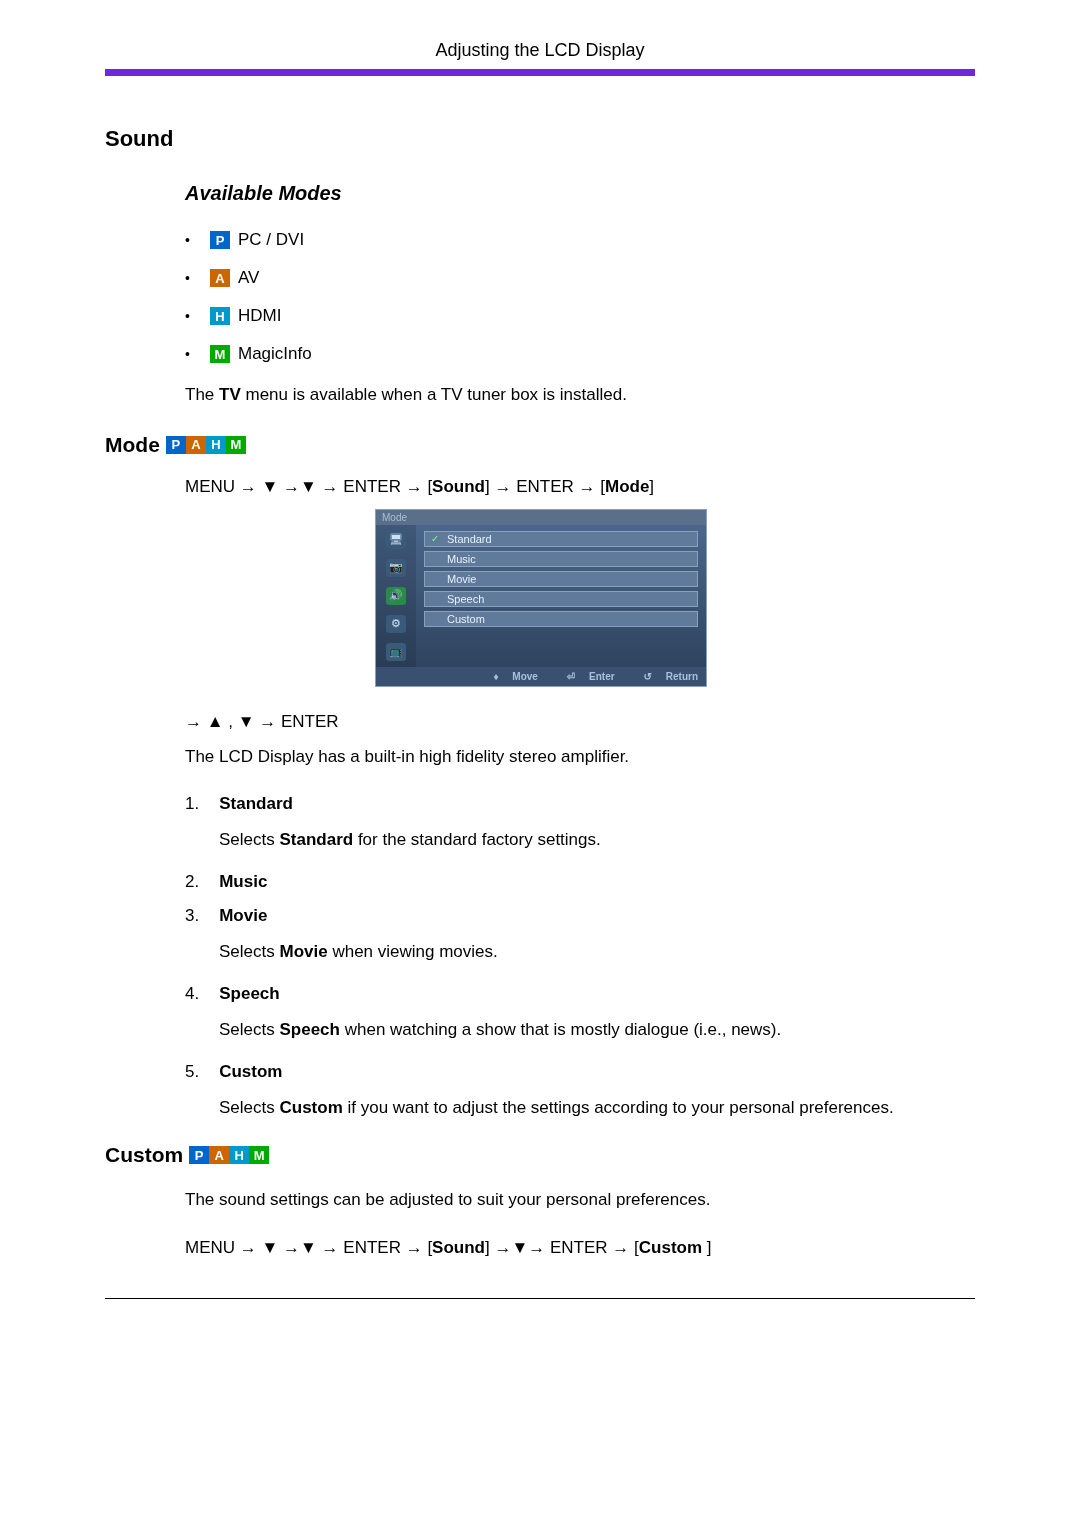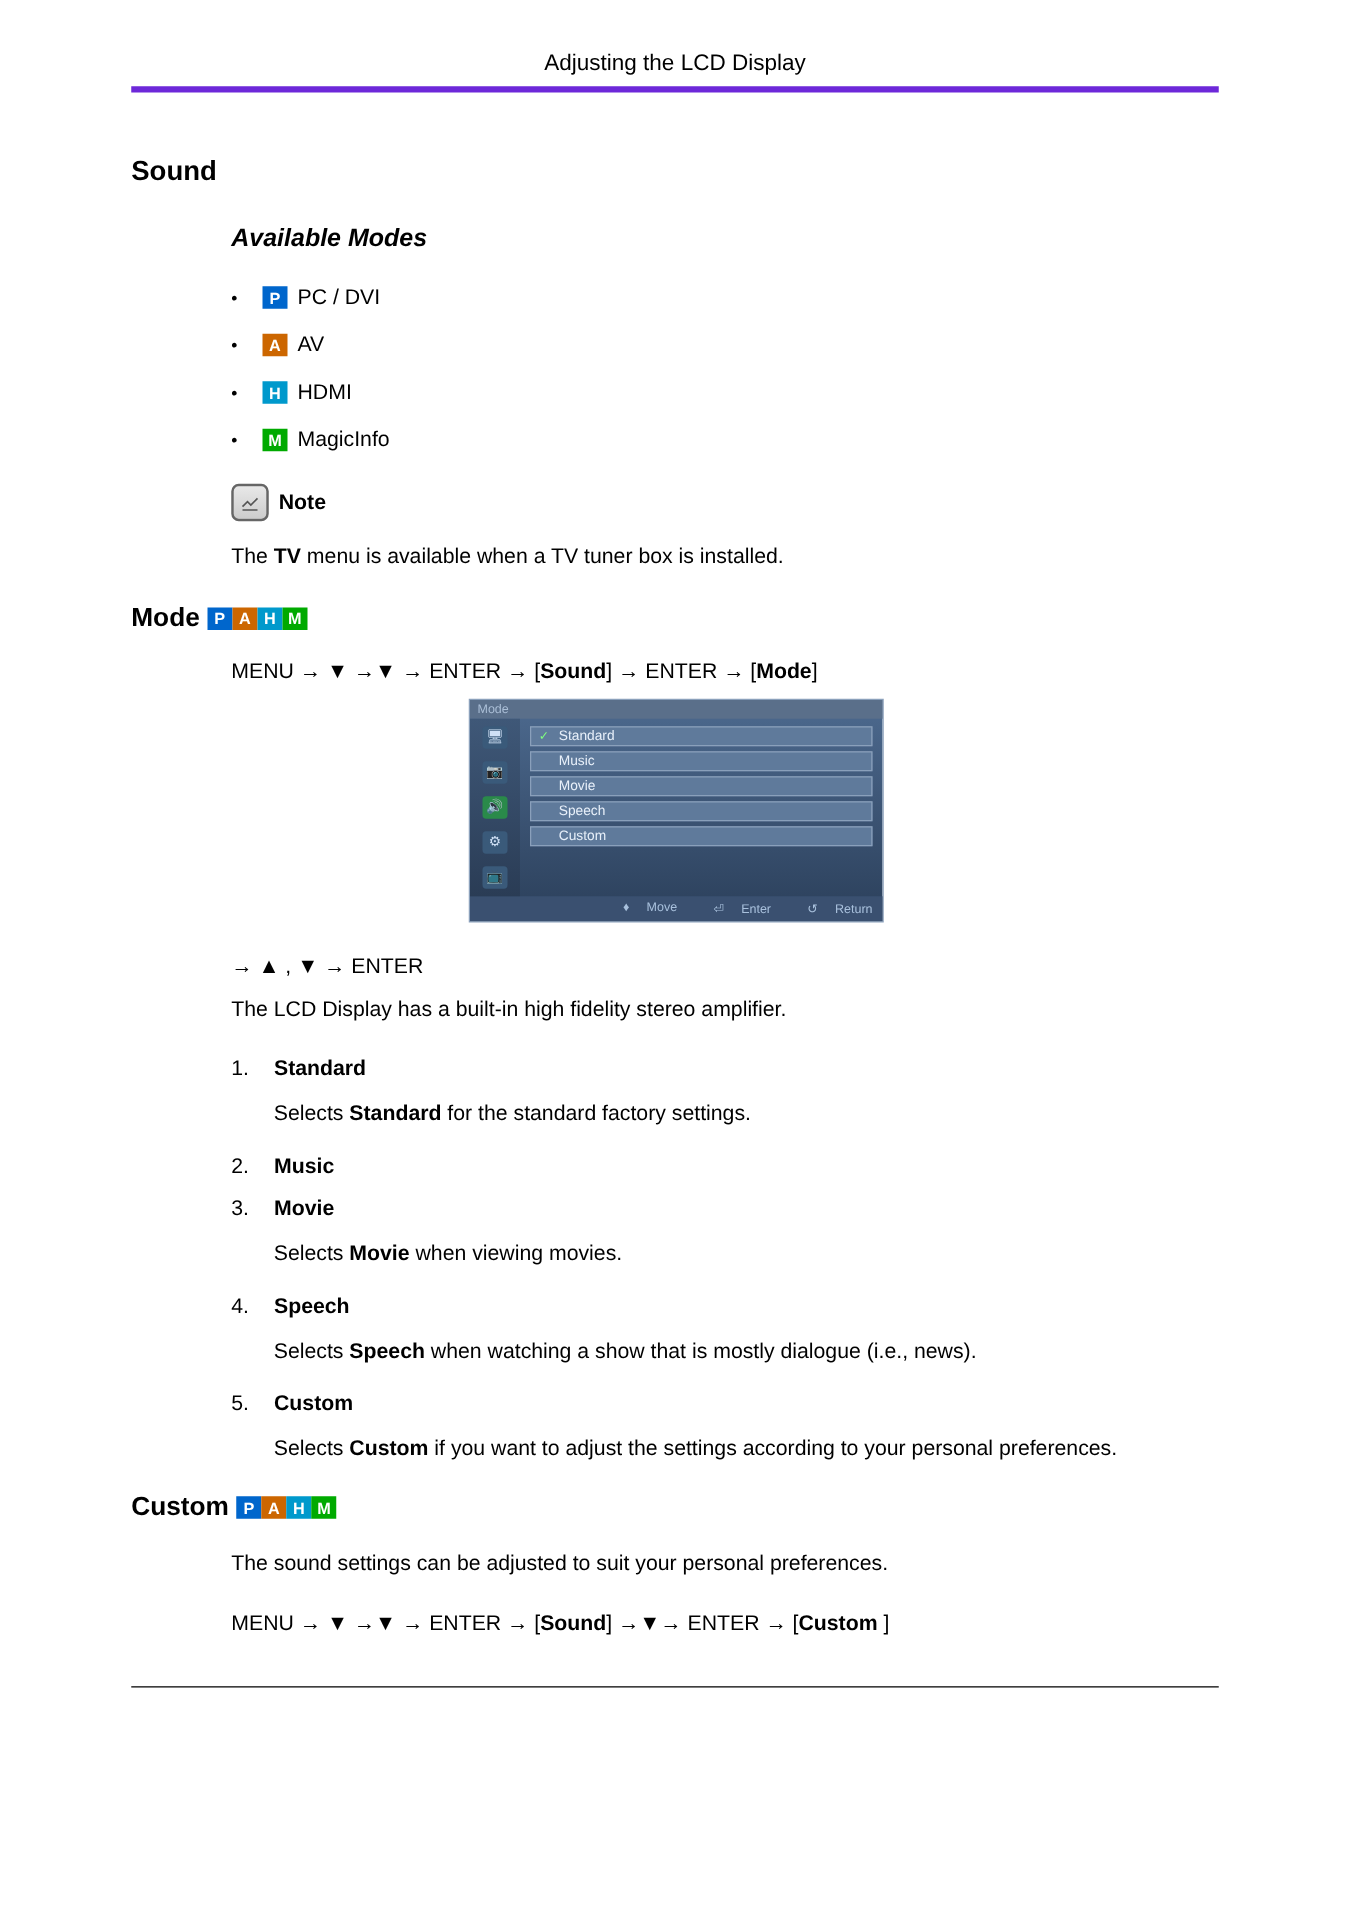--- a/index.html
+++ b/index.html
@@ -10,21 +10,21 @@
     color: #000;
     width: 1080px;
   }
   .page {
     padding: 40px 105px 60px 105px;
   }
   .header-title {
     text-align: center;
     font-size: 18px;
     padding-bottom: 8px;
-    border-bottom: 5px solid #6d28d9;
+    border-bottom: 7px solid #6d28d9;
     margin-bottom: 50px;
   }
   .h1 {
     font-size: 22px;
     font-weight: bold;
     margin: 0 0 30px 0;
   }
   .h2 {
     font-size: 20px;
     font-weight: bold;
@@ -161,20 +161,21 @@
     width: 10px;
   }
   .osd-footer {
     display: flex;
     justify-content: flex-end;
     gap: 18px;
     padding: 4px 8px;
     background: #3a5070;
     font-size: 10px;
     color: #a8c0dc;
+    font-weight: bold;
   }
   .osd-footer span::before {
     content: "";
     display: inline-block;
     width: 8px;
     height: 8px;
     margin-right: 3px;
   }
   .numlist {
     margin-left: 80px;
@@ -234,29 +235,20 @@
       <span class="badge badge-h">H</span>
       <span>HDMI</span>
     </div>
     <div class="mode-item">
       <span class="bullet">•</span>
       <span class="badge badge-m">M</span>
       <span>MagicInfo</span>
     </div>
   </div>
 
-  <div class="note-row">
-    <span class="note-icon">
-      <svg viewBox="0 0 24 24">
-          <path d="M3 17l6-6 4 4 8-8" stroke="#555" stroke-width="2" fill="none"></path>
-          <path d="M3 21h18" stroke="#555" stroke-width="2"></path>
-        </svg>
-    </span>
-    <span class="note-label">Note</span>
-  </div>
 
   <div class="body-text">
     <span>The </span><span class="bold">TV</span><span> menu is available when a TV tuner box is installed.</span>
   </div>
 
   <div class="section-heading">
     <span>Mode</span>
     <span class="badges-inline">
       <span class="badge badge-p">P</span>
       <span class="badge badge-a">A</span>

